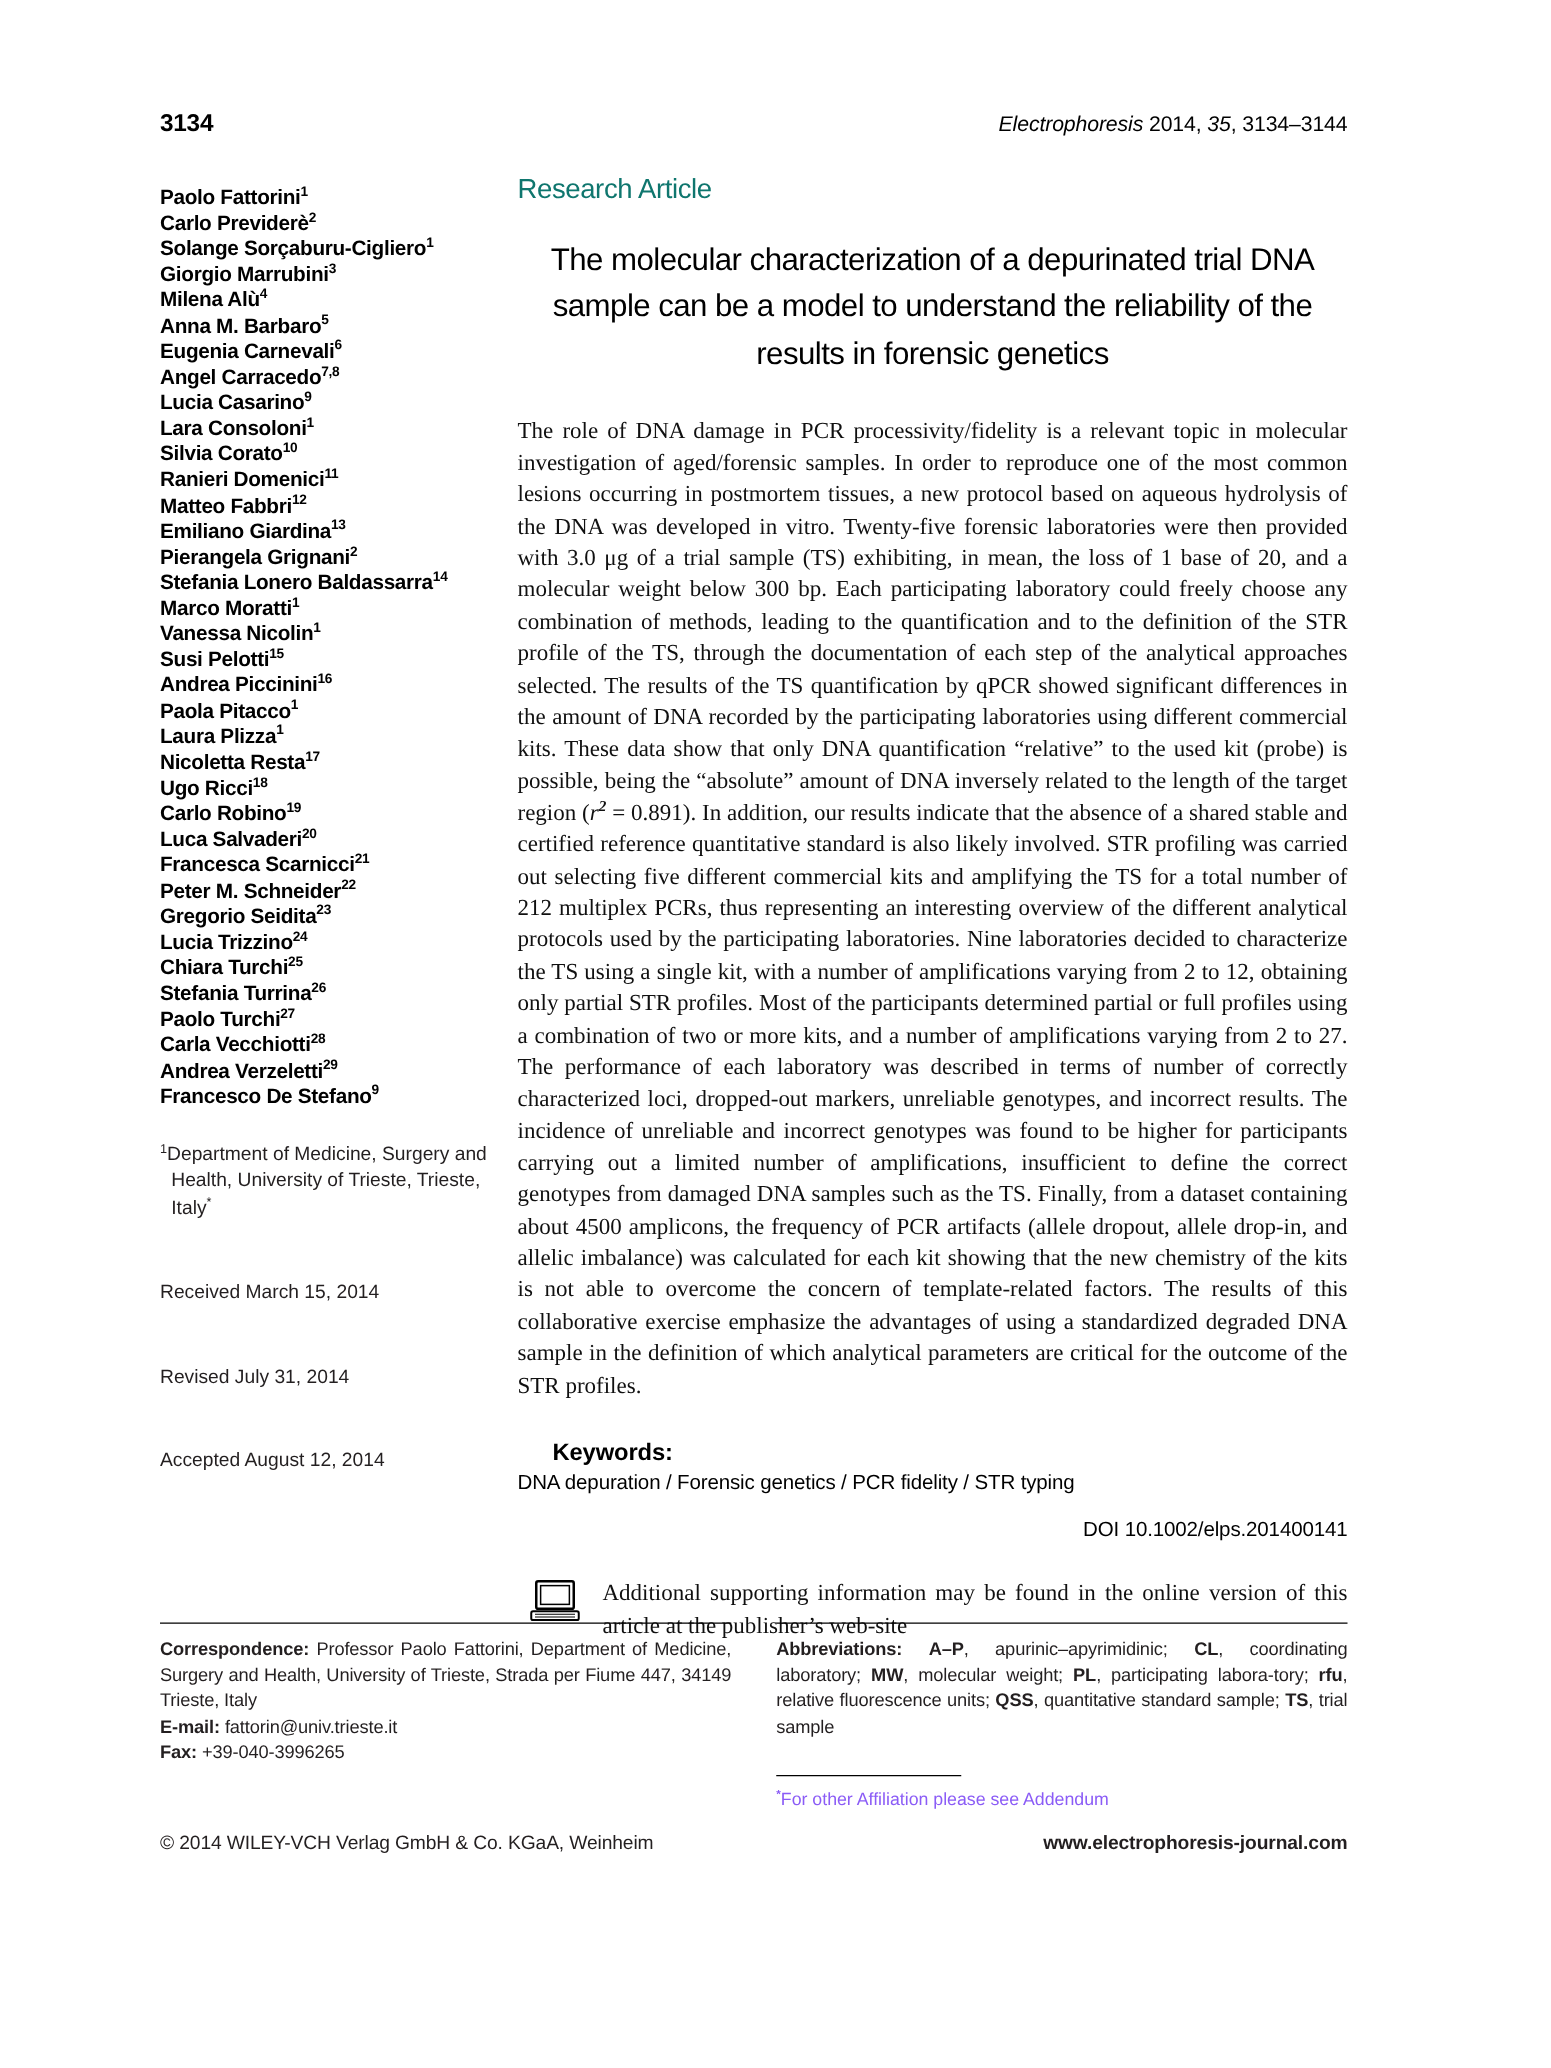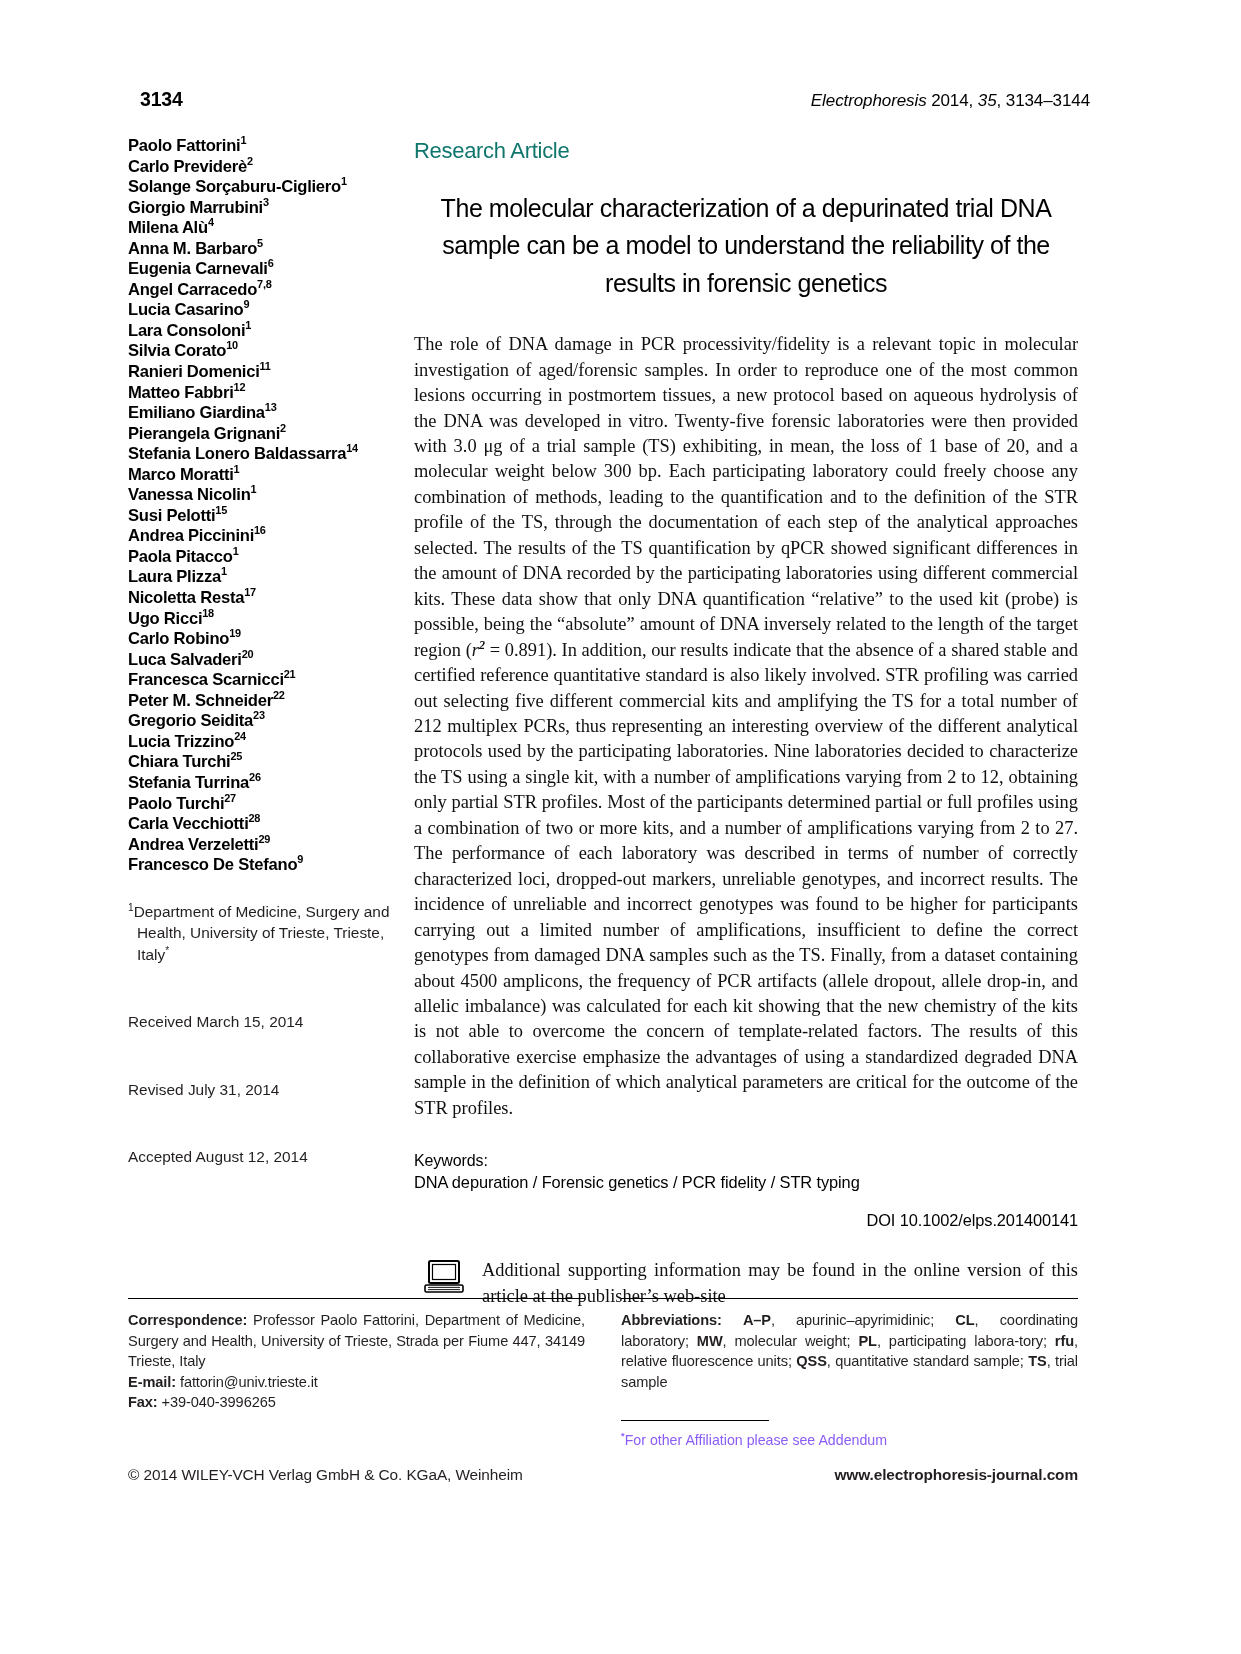--- a/index.html
+++ b/index.html
@@ -18,21 +18,21 @@
   .page {
     position: absolute;
     left: 0; top: 0;
     width: 1241px;
     height: 1654px;
   }
 
   
   .runhead {
     position: absolute;
-    left: 140px;
+    left: 128px;
     top: 88px;
     width: 950px;
     display: flex;
     justify-content: space-between;
     align-items: baseline;
   }
   .folio {
     font-size: 19.5px;
     font-weight: 700;
     letter-spacing: -0.2px;
@@ -41,21 +41,21 @@
     font-size: 17px;
     letter-spacing: -0.1px;
   }
   .journal-line .jname { font-style: italic; }
   .journal-line .vol { font-style: italic; }
 
   
   .leftcol {
     position: absolute;
     left: 128px;
-    top: 136px;
+    top: 148px;
     width: 268px;
   }
   .authors {
     font-size: 16.6px;
     font-weight: 700;
     line-height: 20.55px;
     letter-spacing: -0.25px;
   }
   .authors .au { display: block; white-space: nowrap; }
   sup {
@@ -112,23 +112,24 @@
     line-height: 25.45px;
     text-align: justify;
     text-justify: inter-word;
     color: #101010;
     hyphens: none;
   }
   .abstract .it { font-style: italic; }
 
   .kw-block { margin-top: 31px; }
   .kw-head {
-    font-size: 16px;
-    font-weight: 400;
-    letter-spacing: -0.1px;
+    font-size: 19px;
+    font-weight: 700;
+    letter-spacing: -0.1px;
+    margin-left: 28px;
   }
   .kw-list {
     margin-top: 3px;
     font-size: 16.4px;
     font-weight: 400;
     letter-spacing: -0.1px;
   }
   .doi {
     margin-top: 19px;
     font-size: 16.4px;

